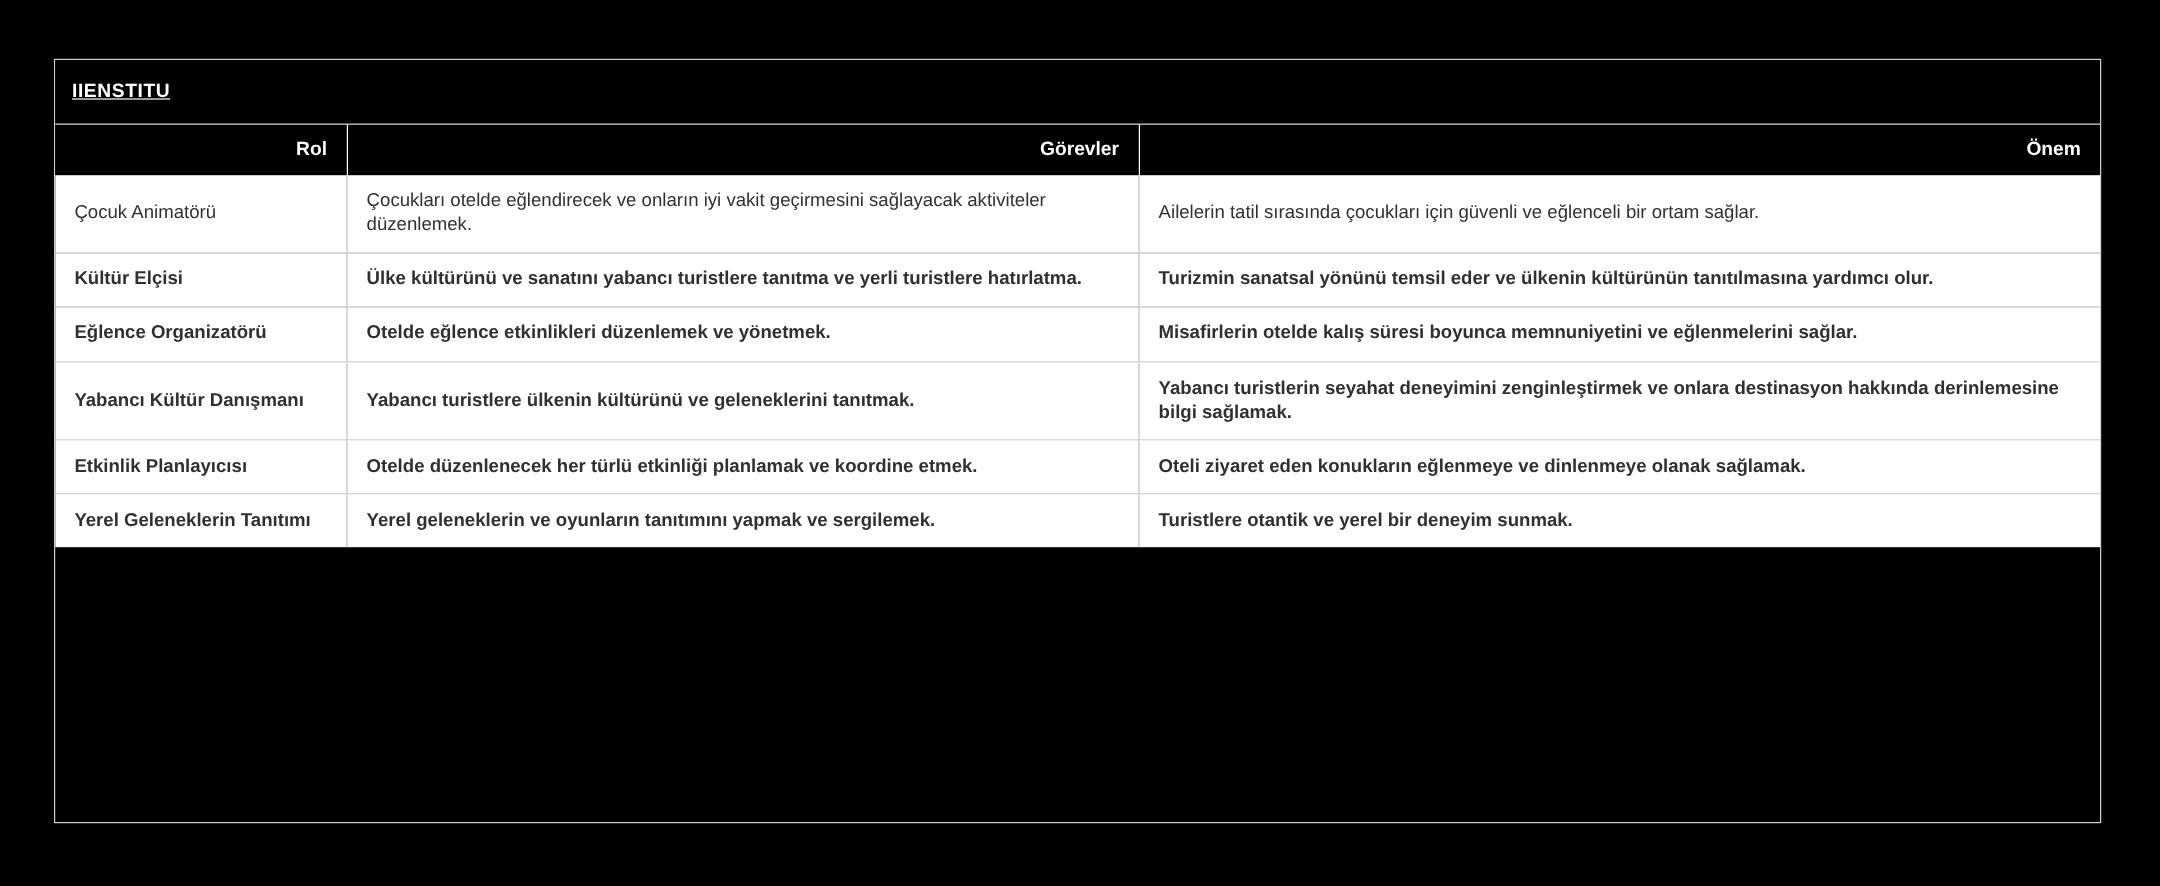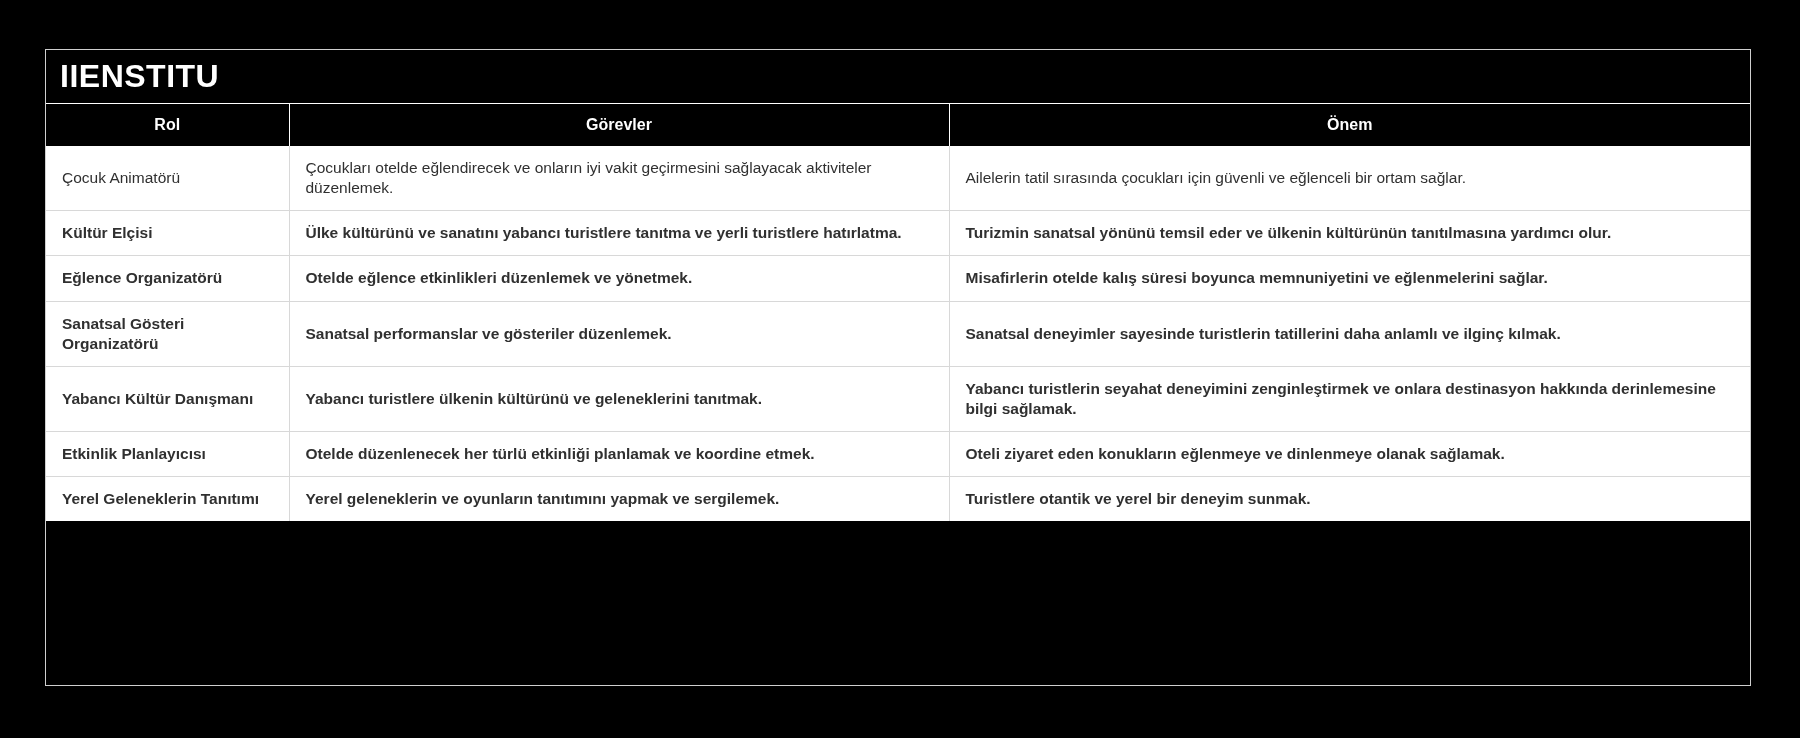--- a/index.html
+++ b/index.html
@@ -22,39 +22,40 @@
     background: #000000;
     overflow: hidden;
   }
   .card-title {
     height: 54px;
     box-sizing: border-box;
     display: flex;
     align-items: center;
     padding: 0 14px;
     color: #ffffff;
-    font-size: 32px;
+    font-size: 16px;
     font-weight: bold;
     letter-spacing: 0.5px;
     border-bottom: 1px solid #ffffff;
     background: #000000;
+    text-decoration: underline;
   }
   table.roles {
     width: 100%;
     border-collapse: collapse;
     table-layout: fixed;
   }
   table.roles col.c1 { width: 243px; }
   table.roles col.c2 { width: 660px; }
   table.roles thead th {
     background: #000000;
     color: #ffffff;
     font-size: 16px;
     font-weight: bold;
-    text-align: center;
+    text-align: right;
     padding: 10px 16px;
     height: 22px;
     box-sizing: content-box;
     vertical-align: middle;
   }
   table.roles thead th:not(:last-child) {
     border-right: 1px solid #ffffff;
   }
   table.roles tbody td {
     background: #ffffff;
@@ -100,25 +101,20 @@
         <td>Kültür Elçisi</td>
         <td>Ülke kültürünü ve sanatını yabancı turistlere tanıtma ve yerli turistlere hatırlatma.</td>
         <td>Turizmin sanatsal yönünü temsil eder ve ülkenin kültürünün tanıtılmasına yardımcı olur.</td>
       </tr>
       <tr>
         <td>Eğlence Organizatörü</td>
         <td>Otelde eğlence etkinlikleri düzenlemek ve yönetmek.</td>
         <td>Misafirlerin otelde kalış süresi boyunca memnuniyetini ve eğlenmelerini sağlar.</td>
       </tr>
       <tr>
-        <td>Sanatsal Gösteri Organizatörü</td>
-        <td>Sanatsal performanslar ve gösteriler düzenlemek.</td>
-        <td>Sanatsal deneyimler sayesinde turistlerin tatillerini daha anlamlı ve ilginç kılmak.</td>
-      </tr>
-      <tr>
         <td>Yabancı Kültür Danışmanı</td>
         <td>Yabancı turistlere ülkenin kültürünü ve geleneklerini tanıtmak.</td>
         <td>Yabancı turistlerin seyahat deneyimini zenginleştirmek ve onlara destinasyon hakkında derinlemesine bilgi sağlamak.</td>
       </tr>
       <tr>
         <td>Etkinlik Planlayıcısı</td>
         <td>Otelde düzenlenecek her türlü etkinliği planlamak ve koordine etmek.</td>
         <td>Oteli ziyaret eden konukların eğlenmeye ve dinlenmeye olanak sağlamak.</td>
       </tr>
       <tr>

